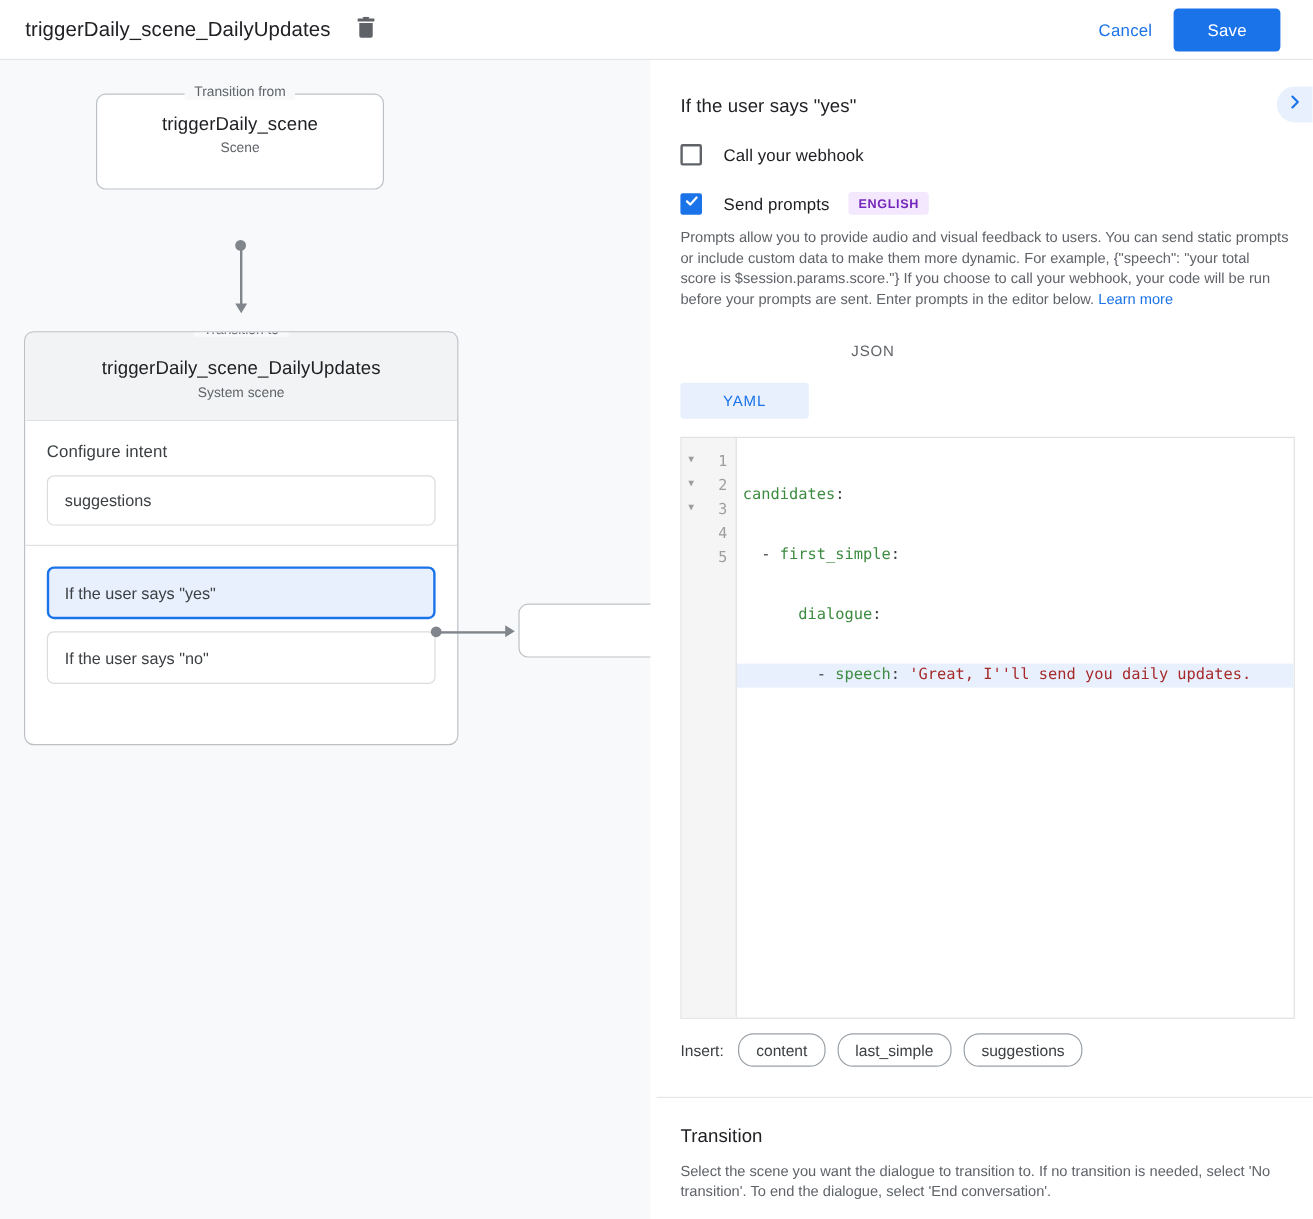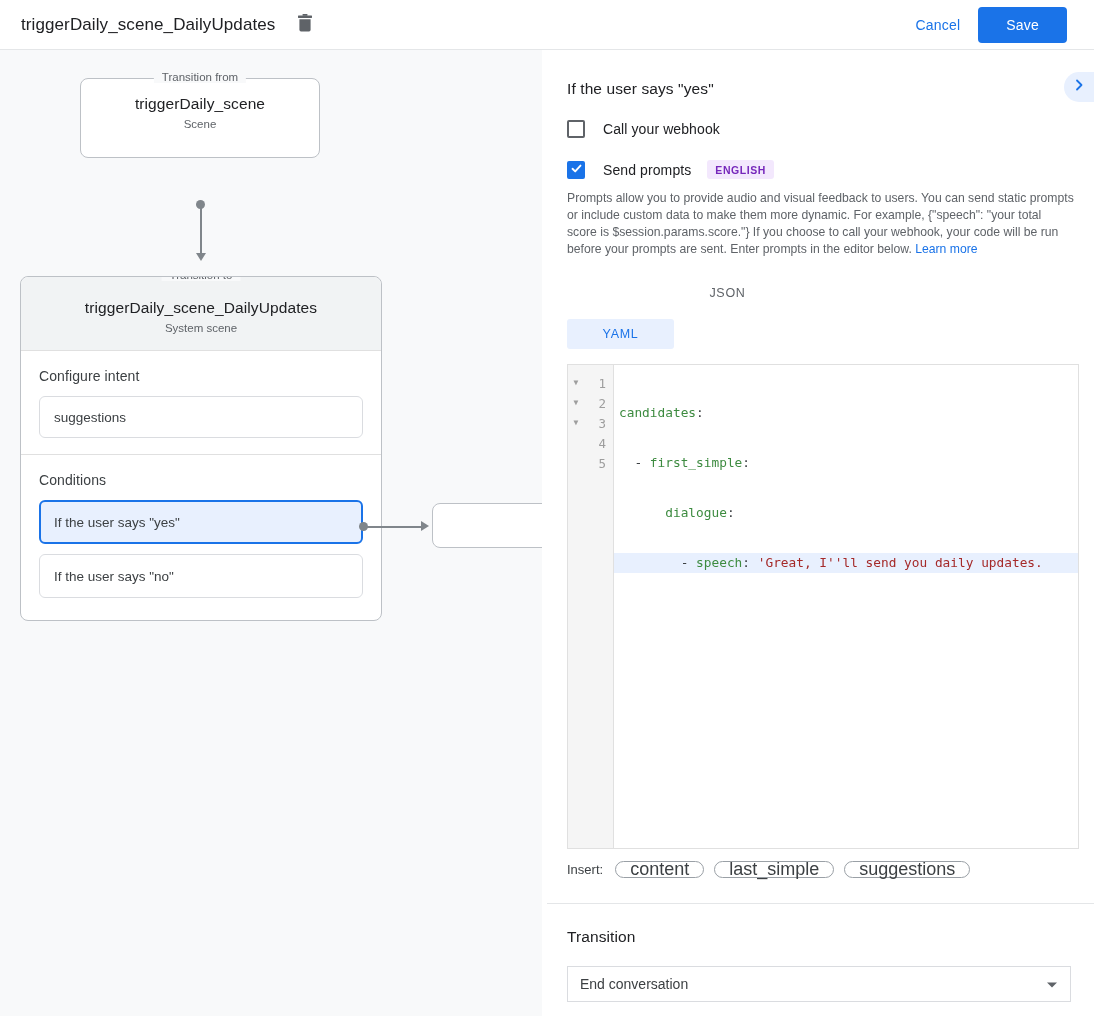--- a/index.html
+++ b/index.html
@@ -204,23 +204,23 @@
   .cl.hl { background: #e8f0fe; }
   .tok-key { color: #3d8b40; }
   .tok-punct { color: #3c4043; }
   .tok-str { color: #a52a2a; }
   .tok-plain { color: #3c4043; }
 
   
   .insertrow { display: flex; align-items: center; margin-top: 12px; }
   .insert-label { font-size: 13px; color: #3c4043; margin-right: 12px; }
   .chip {
-    height: 17px; border: 1px solid #9aa0a6; border-radius: 13px;
+    height: 28px; border: 1px solid #9aa0a6; border-radius: 13px;
     padding: 0 14px; display: flex; align-items: center;
-    font-size: 18px; color: #3c4043; margin-right: 10px; cursor: pointer;
+    font-size: 13px; color: #3c4043; margin-right: 10px; cursor: pointer;
     background: #fff;
   }
 
   .hr { margin-top: 25px; height: 1px; background: #e4e6e8; width: 547px; margin-left: -20px; }
 
   .trans-title { font-size: 15.5px; color: #202124; padding-top: 24px; letter-spacing: .1px; }
   .trans-help { margin-top: 11px; font-size: 12.2px; line-height: 17px; color: #5f6368; max-width: 500px; }
   .select-box {
     margin-top: 20px; width: 504px; height: 36px; border: 1px solid #dadce0;
     background: #fff; display: flex; align-items: center; padding: 0 12px;
@@ -269,21 +269,20 @@
         <div class="scene-title" style="padding-top:0">triggerDaily_scene_DailyUpdates</div>
         <div class="scene-sub">System scene</div>
       </div>
 
       <div class="section-block">
         <div class="section-label">Configure intent</div>
         <div class="pill-box">suggestions</div>
       </div>
 
       <div class="section-block">
-        <div class="section-label">Conditions</div>
         <div class="pill-box cond-box selected">If the user says "yes"</div>
         <div class="pill-box cond-box">If the user says "no"</div>
       </div>
     </div>
 
     <div class="connector">
       <div class="dot"></div>
       <div class="line"></div>
       <div class="head"></div>
     </div>
@@ -365,20 +364,21 @@
       <div class="insertrow">
         <div class="insert-label">Insert:</div>
         <div class="chip">content</div>
         <div class="chip">last_simple</div>
         <div class="chip">suggestions</div>
       </div>
 
       <div class="hr"></div>
 
       <div class="trans-title">Transition</div>
+      <div class="trans-help">Select the scene you want the dialogue to transition to. If no transition is needed, select 'No transition'. To end the dialogue, select 'End conversation'.</div>
       <div class="select-box">
         <span>End conversation</span>
         <span class="caret">
           <svg width="12" height="8" viewBox="0 0 12 8" aria-hidden="true">
             <path d="M1 1.5 L6 6.5 L11 1.5" fill="#5f6368" stroke="none"></path>
           </svg>
         </span>
       </div>
     </div>
   </div>

